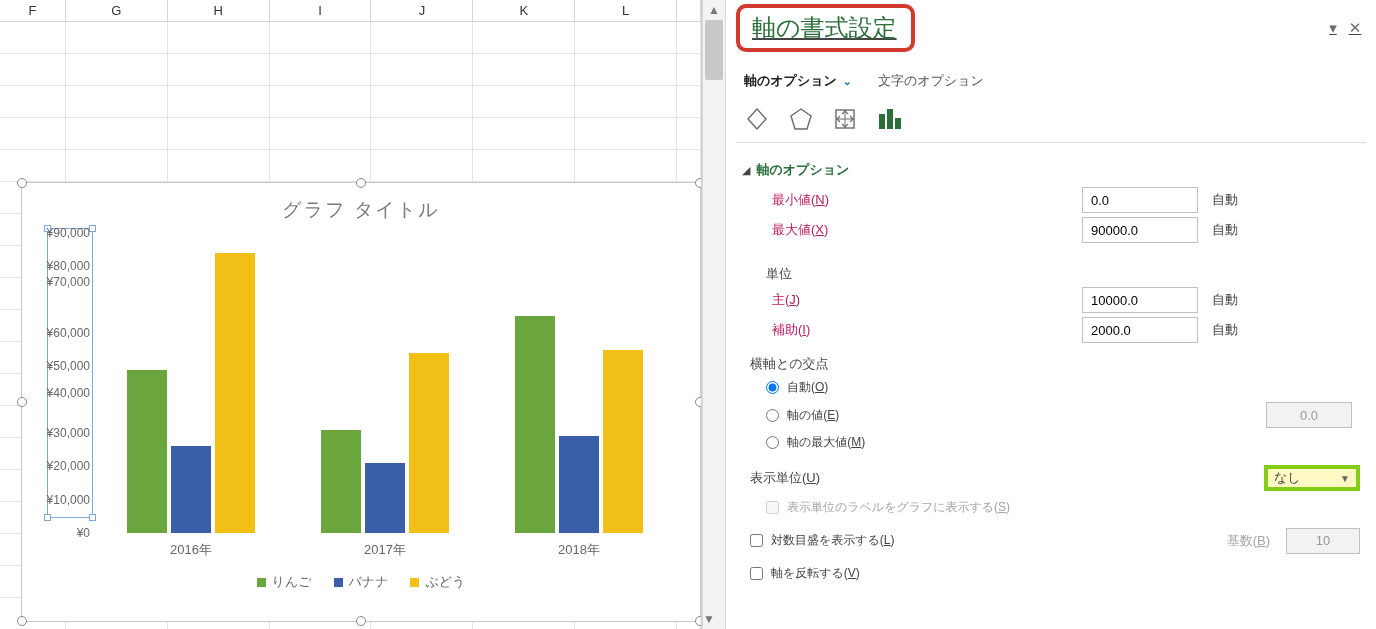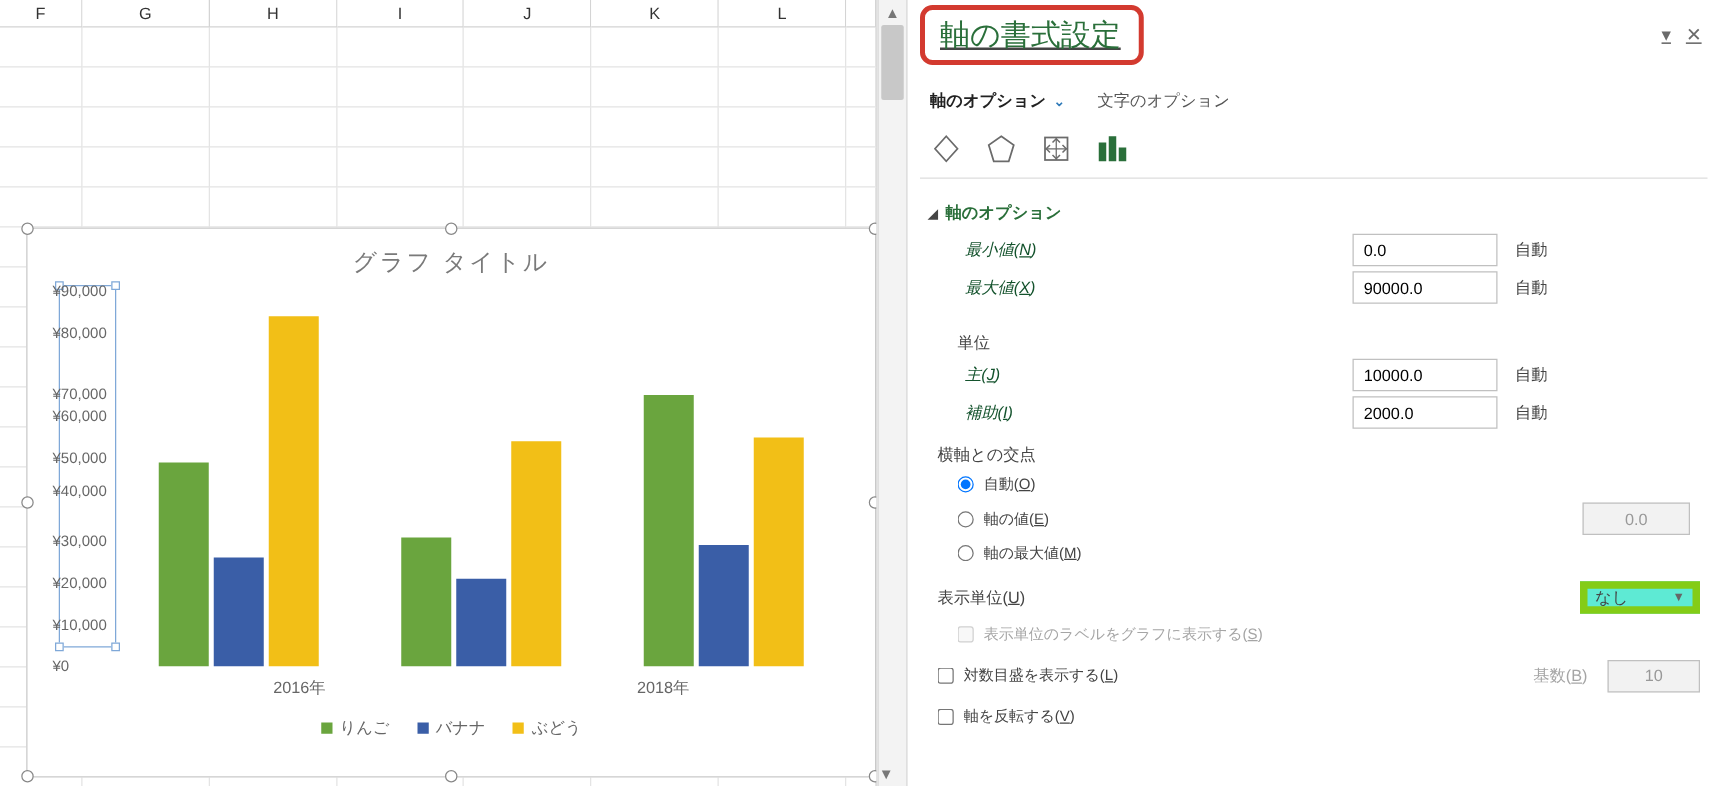--- a/index.html
+++ b/index.html
@@ -11,21 +11,21 @@
   .col-h{border:1px solid #d4d4d4;border-top:0;border-left:0;display:flex;align-items:center;justify-content:center;color:#333;font-size:13px;background:#fff;}
   .grid{position:absolute;left:0;top:22px;right:0;bottom:0;}
   .grid-row{display:flex;height:32px;}
   .grid-cell{border:1px solid #e4e4e4;border-top:0;border-left:0;}
   
   .chart-wrap{position:absolute;left:21px;top:182px;width:680px;height:440px;}
   .chart-obj{position:absolute;left:0;top:0;width:680px;height:440px;border:1px solid #c9c9c9;background:#fff;}
   .sel-handle{width:10px;height:10px;border:1px solid #888;background:#fff;border-radius:50%;position:absolute;}
   .chart-title{text-align:center;font-size:19px;color:#7a7a7a;margin-top:14px;letter-spacing:2px;}
   .plot{position:relative;margin:10px 24px 0 72px;height:300px;}
-  .ytick{position:absolute;left:-52px;width:48px;text-align:left;font-size:12px;color:#666;transform:translateY(-50%);}
+  .ytick{position:absolute;left:-52px;width:48px;text-align:right;font-size:12px;color:#666;transform:translateY(-50%);}
   .bars{position:absolute;left:0;right:0;bottom:0;top:0;display:flex;}
   .group{flex:1;display:flex;align-items:flex-end;justify-content:center;gap:4px;}
   .bar{width:40px;}
   .xlabels{display:flex;margin:8px 24px 0 72px;}
   .xl{flex:1;text-align:center;color:#666;font-size:13px;}
   .legend{display:flex;gap:22px;justify-content:center;margin-top:14px;color:#666;font-size:13px;}
   .leg-sw{display:inline-block;width:9px;height:9px;margin-right:6px;vertical-align:middle;}
   
   .axis-sel{position:absolute;left:-47px;top:-5px;width:46px;height:290px;border:1px solid #7fa8d8;}
   .axis-h{width:7px;height:7px;background:#fff;border:1px solid #7fa8d8;position:absolute;}
@@ -47,30 +47,30 @@
   .tab-active{font-weight:700;color:#222;}
   .chev{color:#2f7ab8;font-size:11px;margin-left:6px;}
   .tab-in{color:#555;}
   .icon-row{display:flex;gap:18px;margin:6px 8px 10px 8px;align-items:center;}
   .icon-row svg{display:block;}
   .section{border-top:1px solid #ddd;padding:10px 6px 4px 6px;}
   .sec-title{color:#2a6f3a;font-weight:700;font-size:13px;}
   .row{display:flex;align-items:center;margin:8px 0;}
   .sub{margin-left:24px;font-size:13px;color:#444;}
   .field-row{display:flex;align-items:center;margin:4px 0;}
-  .field-row .fl{width:340px;padding-left:30px;font-size:13px;color:#14532d;font-style:italic;}
+  .field-row .fl{width:340px;padding-left:30px;font-size:13px;color:#be185d;}
   .under{text-decoration:underline;}
   input[type=text].num{width:116px;height:26px;border:1px solid #c0c0c0;padding:2px 8px;font-size:13px;background:#fff;}
   input[type=text].num[disabled]{background:#f2f2f2;color:#999;text-align:center;}
   .auto{width:48px;margin-left:14px;font-size:13px;color:#444;}
   .radio-row{display:flex;align-items:center;margin:6px 0 6px 24px;}
   .radio-row input{margin-right:8px;}
   .du-row{display:flex;align-items:center;margin-top:14px;}
   .du-row .lbl{flex:1;font-size:13px;}
-  .combo{width:96px;height:26px;border:6px solid #84cc16;background:#5eead4;display:flex;align-items:center;justify-content:space-between;padding:0 6px;font-size:13px;}
+  .combo{width:96px;height:26px;border:4px solid #84cc16;background:#fef9c3;display:flex;align-items:center;justify-content:space-between;padding:0 6px;font-size:13px;}
   .combo .cv{}
   .combo .dd{font-size:10px;color:#666;}
   .chk-row{display:flex;align-items:center;margin:8px 0 8px 24px;}
   .chk-row input{margin-right:8px;}
   .chk-dis{color:#a5a5a5;}
   .base-row{display:flex;align-items:center;margin:2px 0 2px 0;}
   .base-row .bl{flex:1;text-align:right;padding-right:16px;color:#a5a5a5;font-size:13px;}
   .tri{display:inline-block;margin-right:6px;font-size:11px;}
 </style>
 </head>
@@ -300,21 +300,21 @@
 
           <div class="axis-sel">
             <span class="axis-h" style="left:-4px;top:-4px"></span>
             <span class="axis-h" style="right:-4px;top:-4px"></span>
             <span class="axis-h" style="left:-4px;bottom:-4px"></span>
             <span class="axis-h" style="right:-4px;bottom:-4px"></span>
           </div>
           <div id="yticks">
               <div class="ytick" style="top: 0px;">¥90,000</div>
               <div class="ytick" style="top: 33.3333px;">¥80,000</div>
-              <div class="ytick" style="top: 82px;">¥70,000</div>
+              <div class="ytick" style="top: 49px;">¥70,000</div>
               <div class="ytick" style="top: 100px;">¥60,000</div>
               <div class="ytick" style="top: 133.333px;">¥50,000</div>
               <div class="ytick" style="top: 160px;">¥40,000</div>
               <div class="ytick" style="top: 200px;">¥30,000</div>
               <div class="ytick" style="top: 233.333px;">¥20,000</div>
               <div class="ytick" style="top: 266.667px;">¥10,000</div>
               <div class="ytick" style="top: 300px;">¥0</div>
             </div>
           <div class="bars" id="bars">
               <div class="group">
@@ -329,20 +329,21 @@
               </div>
               <div class="group">
                 <div class="bar" style="height: 216.667px; background: rgb(106, 165, 62);"></div>
                 <div class="bar" style="height: 96.6667px; background: rgb(58, 94, 167);"></div>
                 <div class="bar" style="height: 183.333px; background: rgb(242, 191, 23);"></div>
               </div>
             </div>
         </div>
         <div class="xlabels" id="xlabels">
             <div class="xl">2016年</div>
+            <div class="xl">2017年</div>
             <div class="xl">2018年</div>
           </div>
         <div class="legend" id="legend">
             <span><span class="leg-sw" style="background: rgb(106, 165, 62);"></span>りんご</span>
             <span><span class="leg-sw" style="background: rgb(58, 94, 167);"></span>バナナ</span>
             <span><span class="leg-sw" style="background: rgb(242, 191, 23);"></span>ぶどう</span>
           </div>
       </div>
     </div>
   </div>

